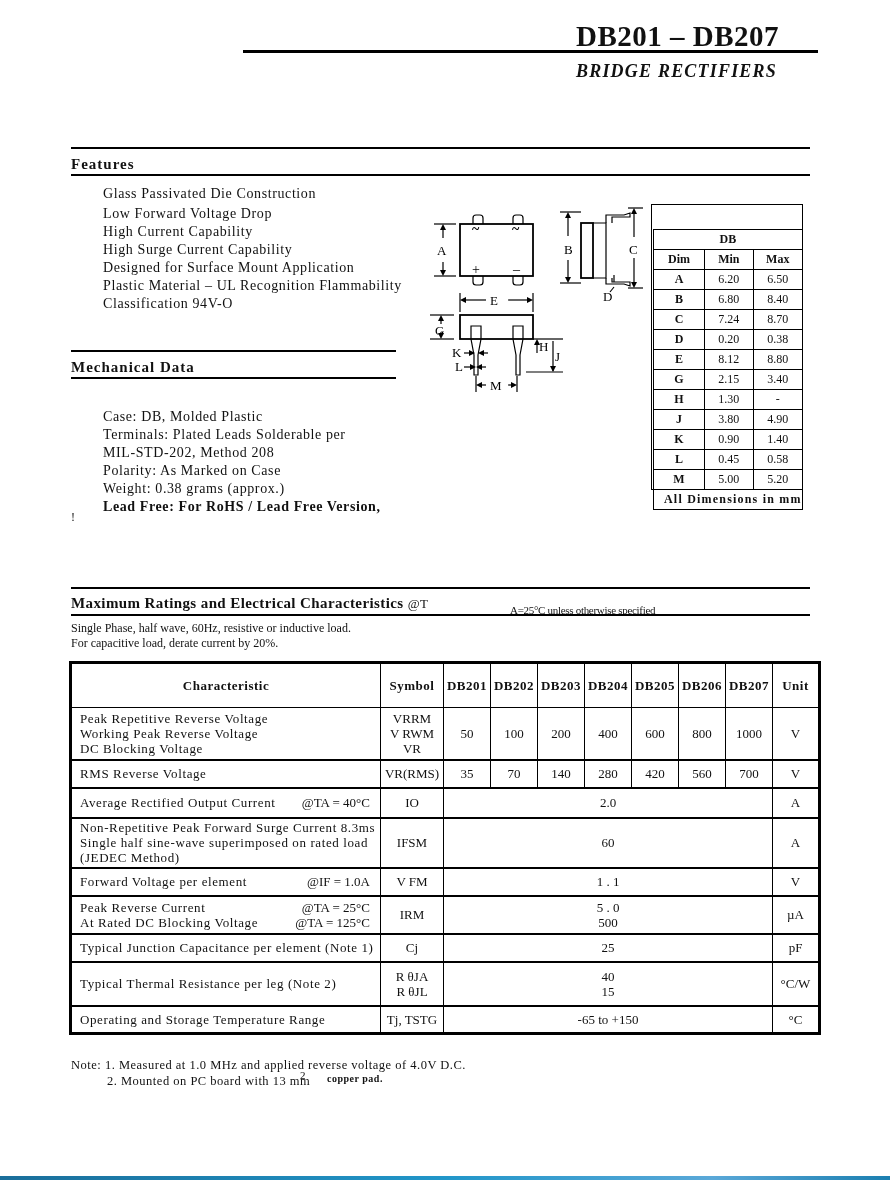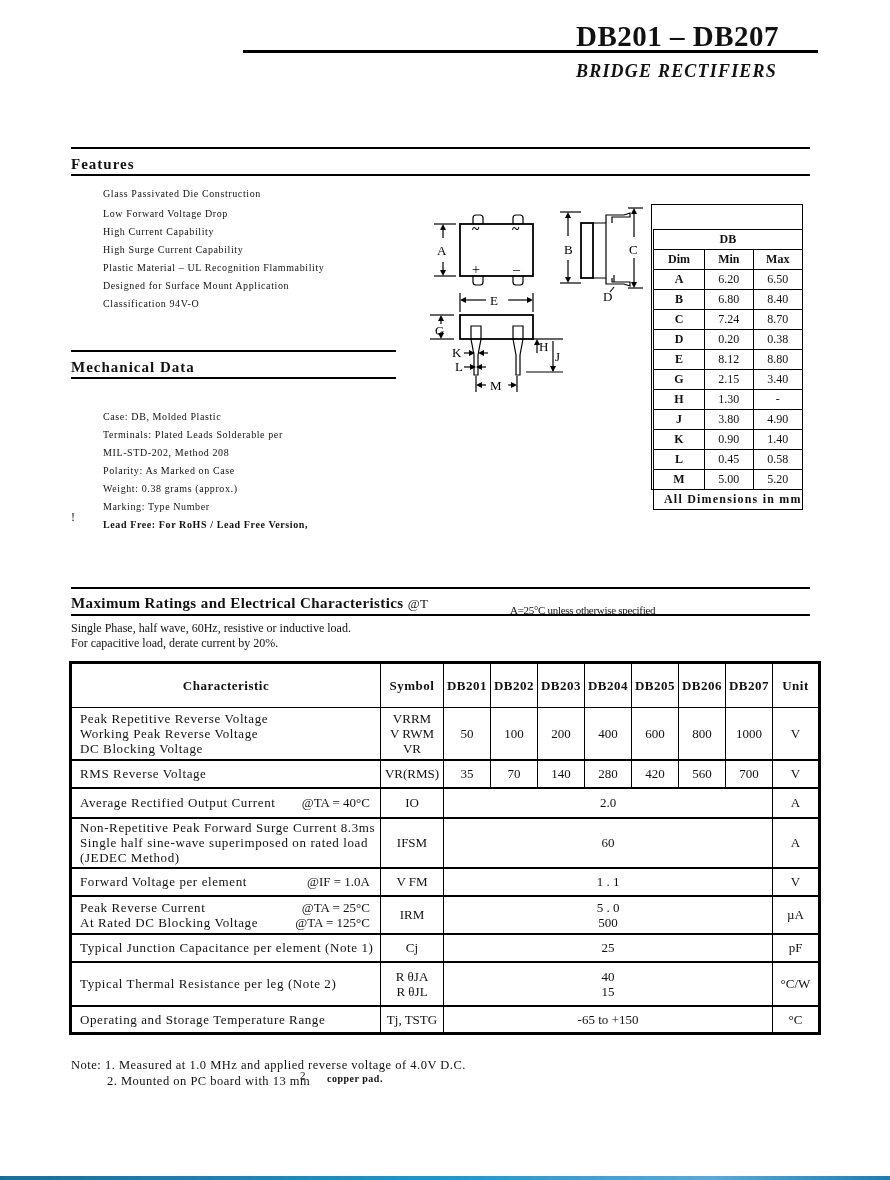--- a/index.html
+++ b/index.html
@@ -3,21 +3,21 @@
 <meta charset="utf-8">
 <style>
   html,body{margin:0;padding:0;background:#fff;}
   body{width:890px;height:1180px;position:relative;overflow:hidden;font-family:"Liberation Serif","DejaVu Serif",serif;color:#111;}
   .abs{position:absolute;}
   .title{left:576px;top:20px;font-size:29px;font-weight:bold;letter-spacing:0.5px;}
   .title-rule{left:243px;top:50px;width:575px;height:3px;background:#000;}
   .subtitle{left:576px;top:61px;font-size:18px;font-weight:bold;font-style:italic;letter-spacing:1.2px;}
   .sec-rule{height:2px;background:#000;}
   .sec-head{font-size:15px;font-weight:bold;letter-spacing:1px;}
-  .list{font-size:10px;letter-spacing:0.6px;line-height:18px;}
+  .list{font-size:14px;letter-spacing:0.6px;line-height:18px;}
   .list div{white-space:nowrap;}
   .bang{left:71px;top:510px;font-size:12px;}
   
   .dims{left:653px;top:206px;border:2px solid #000;border-collapse:collapse;font-size:12px;margin-top:23px;}
   .dims-outer{left:651px;top:204px;width:150px;height:284px;border:1px solid #000;}
   .dims table{border-collapse:collapse;}
   .dims td,.dims th{border:1px solid #000;text-align:center;padding:0;height:19px;}
   .dims th{font-weight:bold;}
   .dims td.d{font-weight:bold;width:48px;}
   .dims td.v{width:46px;}
@@ -40,35 +40,34 @@
 <div class="abs subtitle">BRIDGE RECTIFIERS</div>
 
 <div class="abs sec-rule" style="left:71px;top:147px;width:739px;"></div>
 <div class="abs sec-head" style="left:71px;top:156px;">Features</div>
 <div class="abs sec-rule" style="left:71px;top:174px;width:739px;"></div>
 <div class="abs list" style="left:103px;top:185px;">
   <div>Glass Passivated Die Construction</div>
   <div style="margin-top:2px">Low Forward Voltage Drop</div>
   <div>High Current Capability</div>
   <div>High Surge Current Capability</div>
+  <div>Designed for Surface Mount Application</div>
   <div>Plastic Material – UL Recognition Flammability</div>
-  <div>Designed for Surface Mount Application</div>
   <div>Classification 94V-O</div>
 </div>
 
 <div class="abs sec-rule" style="left:71px;top:350px;width:325px;"></div>
 <div class="abs sec-head" style="left:71px;top:359px;">Mechanical Data</div>
 <div class="abs sec-rule" style="left:71px;top:377px;width:325px;"></div>
 <div class="abs list" style="left:103px;top:384px;margin-top:24px;">
   <div>Case: DB, Molded Plastic</div>
   <div>Terminals: Plated Leads Solderable per</div>
   <div>MIL-STD-202, Method 208</div>
   <div>Polarity: As Marked on Case</div>
   <div>Weight: 0.38 grams (approx.)</div>
-  <div>Marking: Type Number</div>
   <div style="font-weight:bold;">Lead Free: For RoHS / Lead Free Version,</div>
 </div>
 <div class="abs bang">!</div>
 
 <svg class="abs" style="left:418px;top:200px;" width="232" height="195" viewBox="0 0 232 195" font-family="Liberation Serif, serif" font-size="13">
   <g stroke="#000" fill="none" stroke-width="1.2">
 
     <rect x="42" y="24" width="73" height="52" stroke-width="1.8"></rect>
     <path d="M55 24 v-6 q0 -3 3 -3 h4 q3 0 3 3 v6"></path>
     <path d="M95 24 v-6 q0 -3 3 -3 h4 q3 0 3 3 v6"></path>

